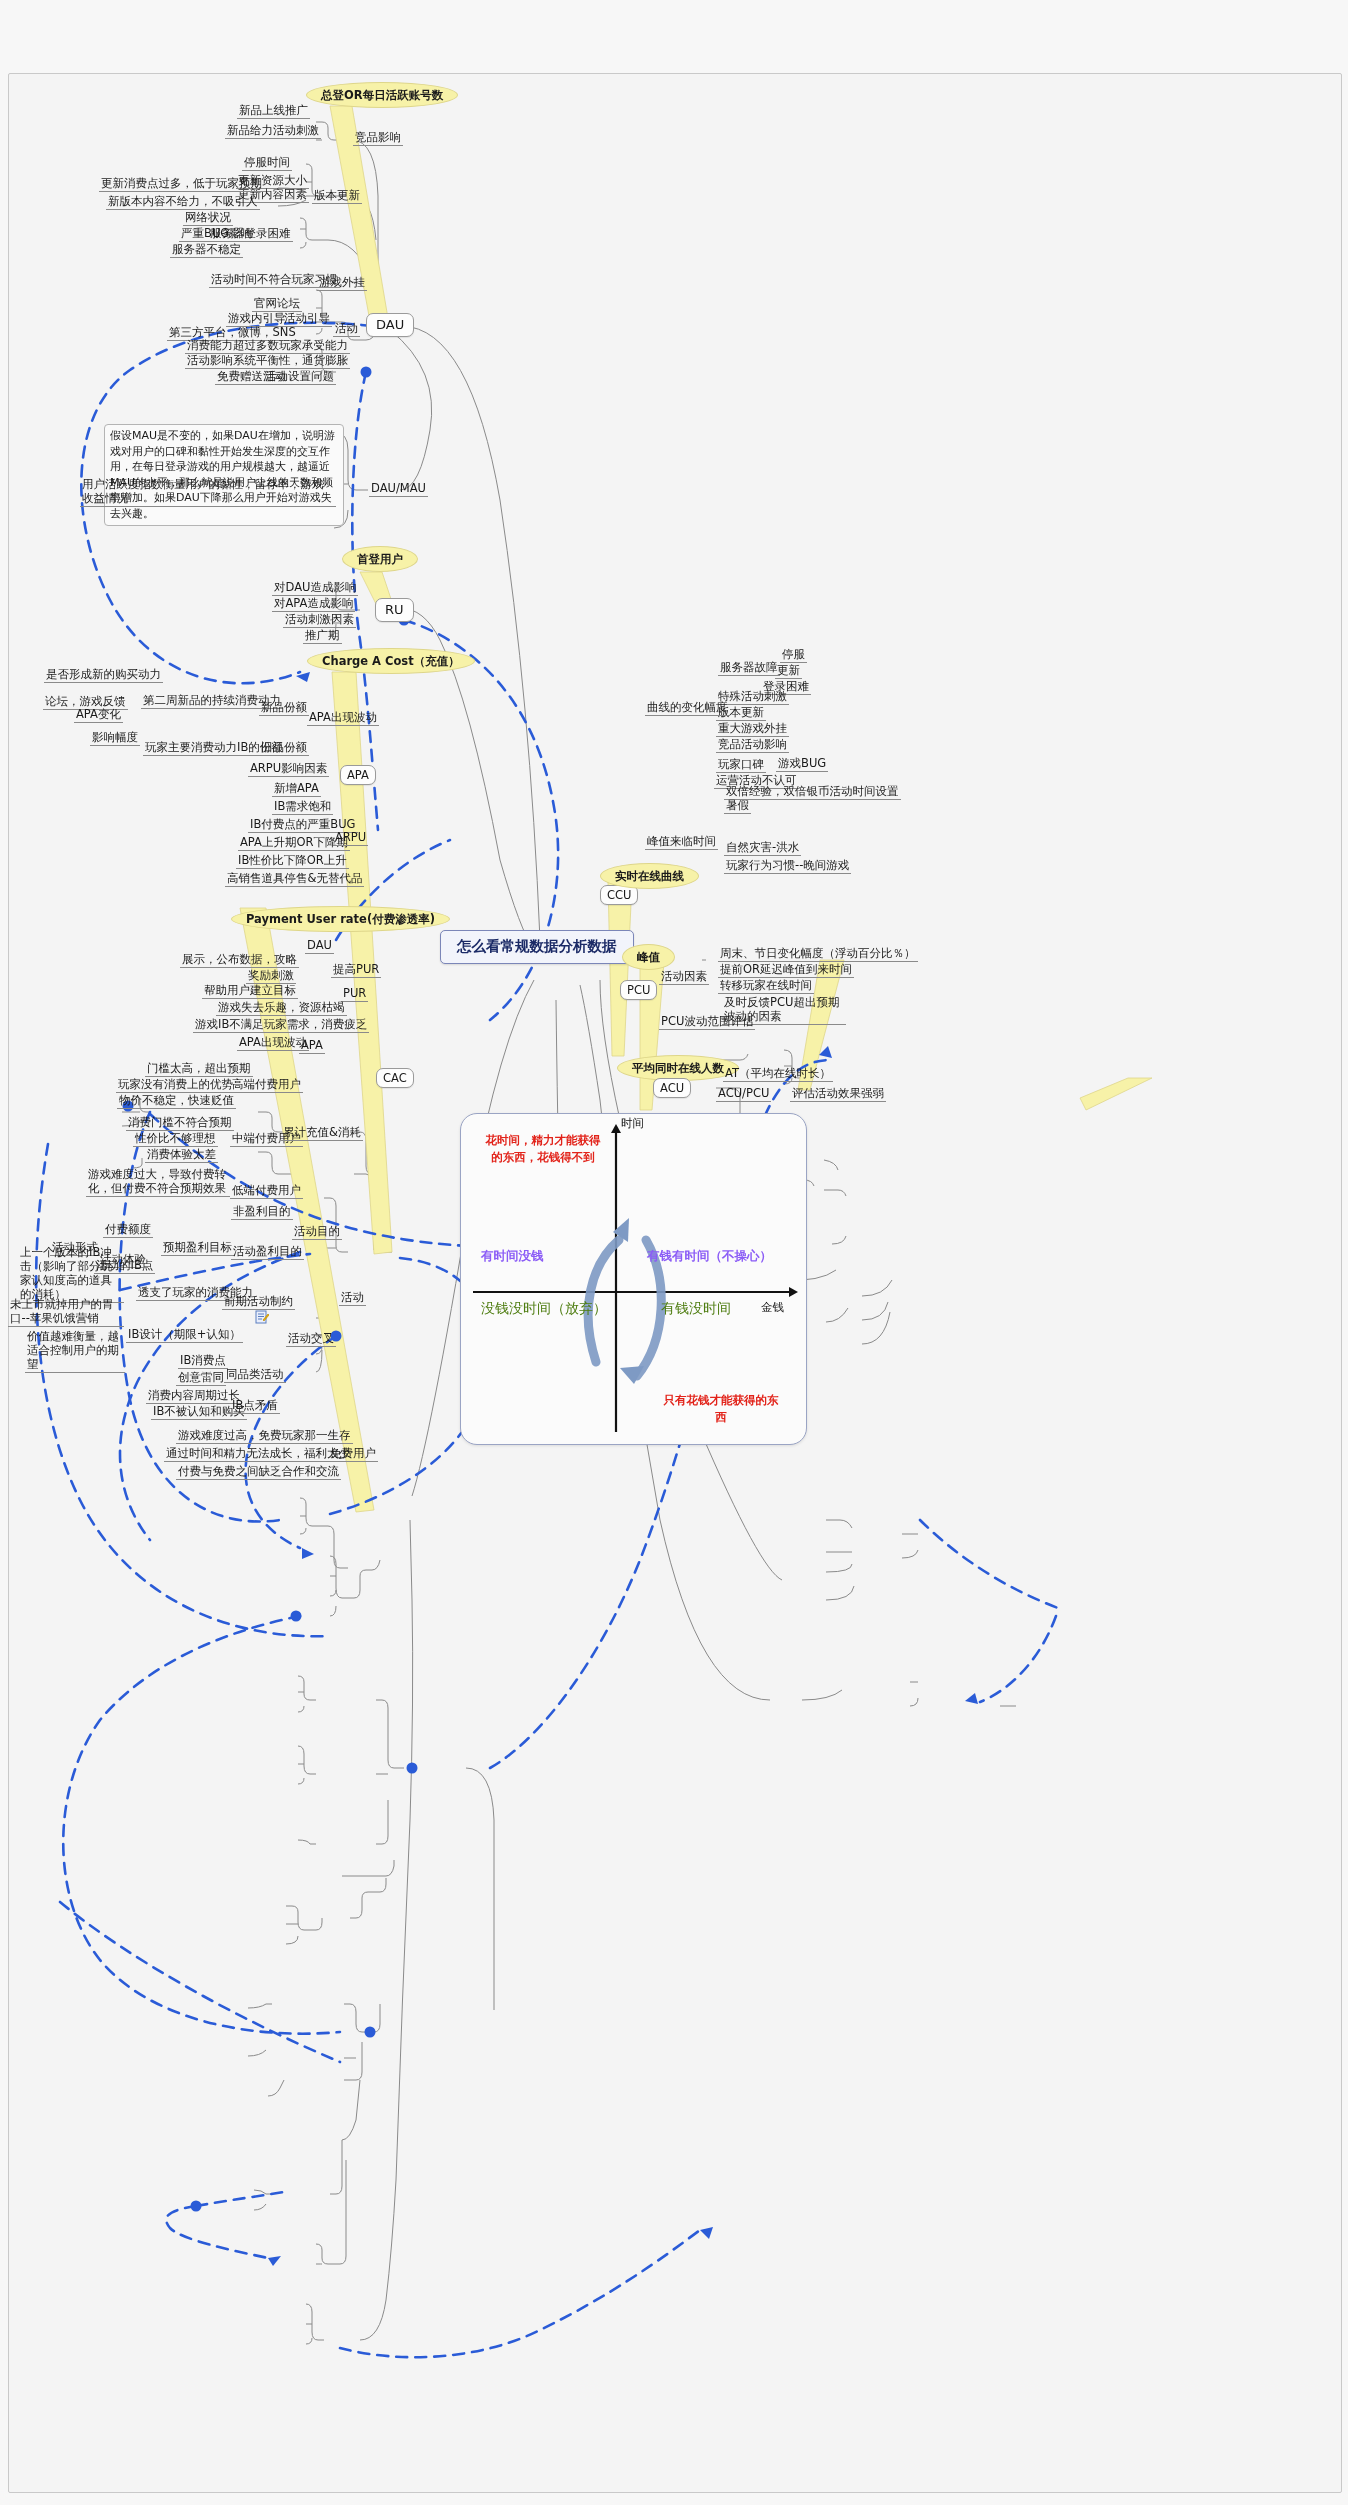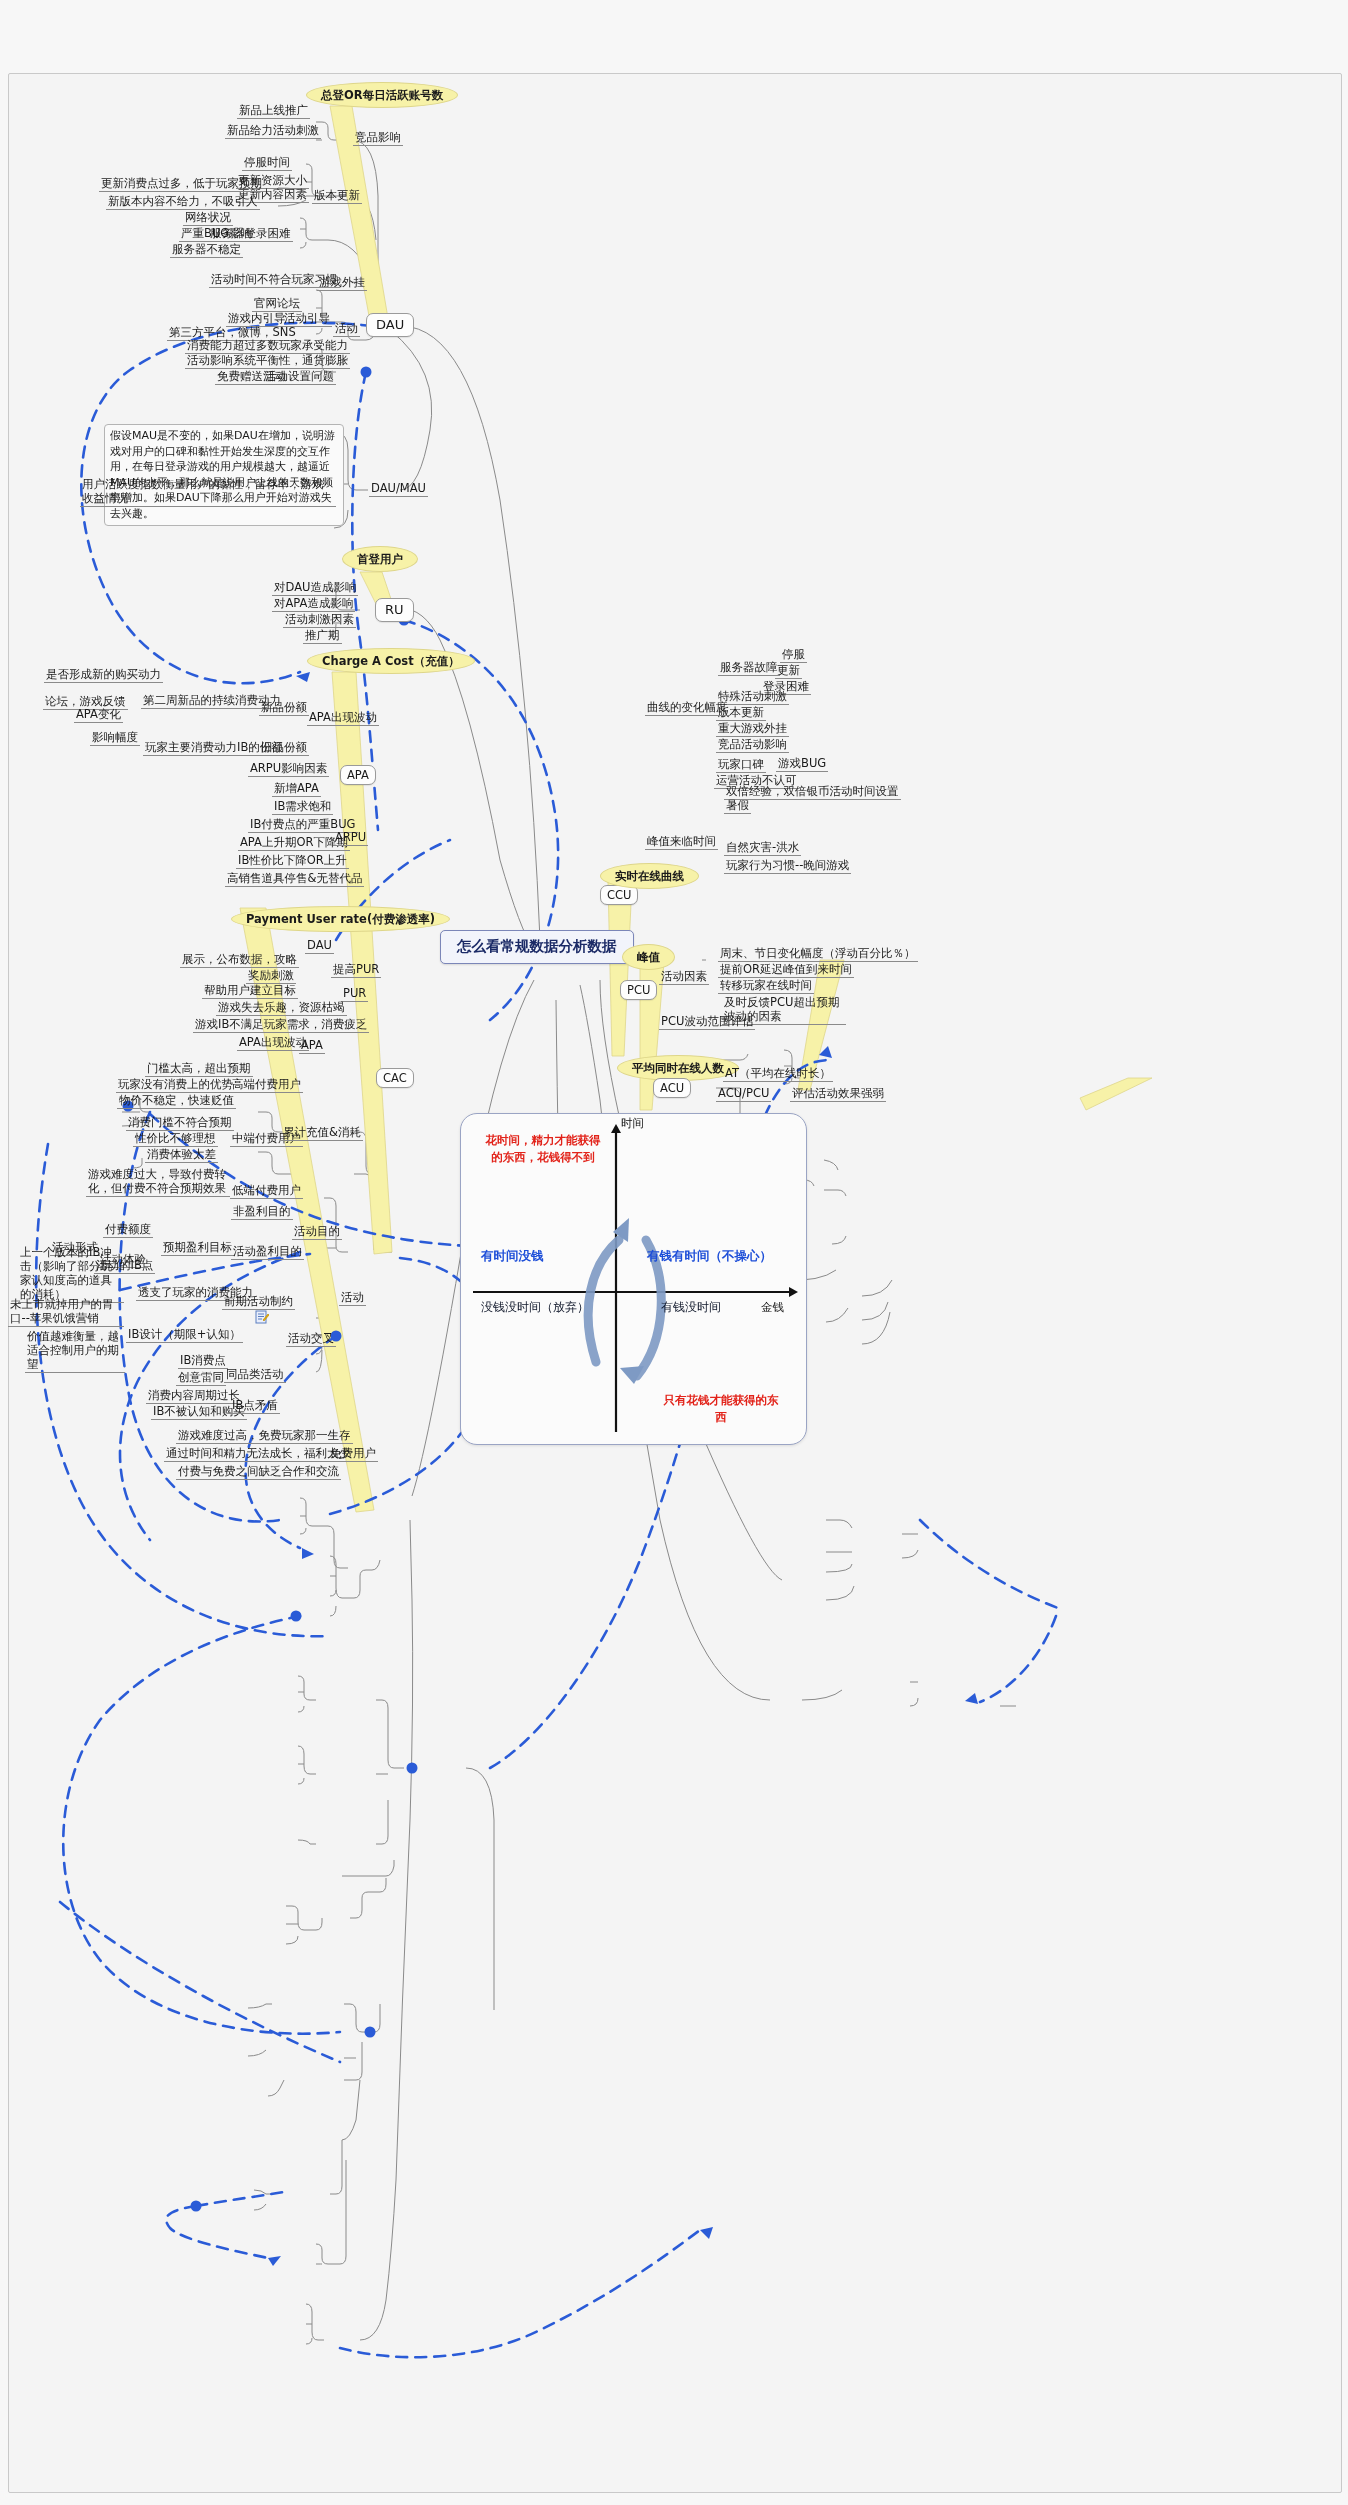--- a/index.html
+++ b/index.html
@@ -29,22 +29,22 @@
 
   
   .central{font-size:14.5px;font-weight:bold;background:#f2f4fb;border:1px solid #7b86b8;
            border-radius:5px;padding:7px 16px;color:#1b2a66;
            box-shadow:0 1px 2px rgba(0,0,0,.12);}
 
   
   .panel{position:absolute;background:#fbfbfb;border:1px solid #9aa4c4;border-radius:17px;
          box-shadow:0 1px 3px rgba(0,0,0,.10);}
   .q-red{color:#e2231a;font-size:11.5px;font-weight:bold;line-height:1.5;white-space:normal;text-align:center;}
-  .q-lbl{color:#1d4ed8;font-size:12.5px;font-weight:bold;white-space:nowrap;}
-  .q-sub{color:#0f172a;font-size:12px;white-space:nowrap;}
+  .q-lbl{color:#8b5cf6;font-size:12.5px;font-weight:bold;white-space:nowrap;}
+  .q-sub{color:#4d7c0f;font-size:14px;white-space:nowrap;}
   .q-ax{color:#111;font-size:11.5px;white-space:nowrap;}
 
   .noteicon{display:inline-block;width:14px;height:15px;vertical-align:-3px;margin-left:5px;}
 </style>
 </head>
 <body>
 
 <div id="page">
   <div id="canvas"></div>
 

